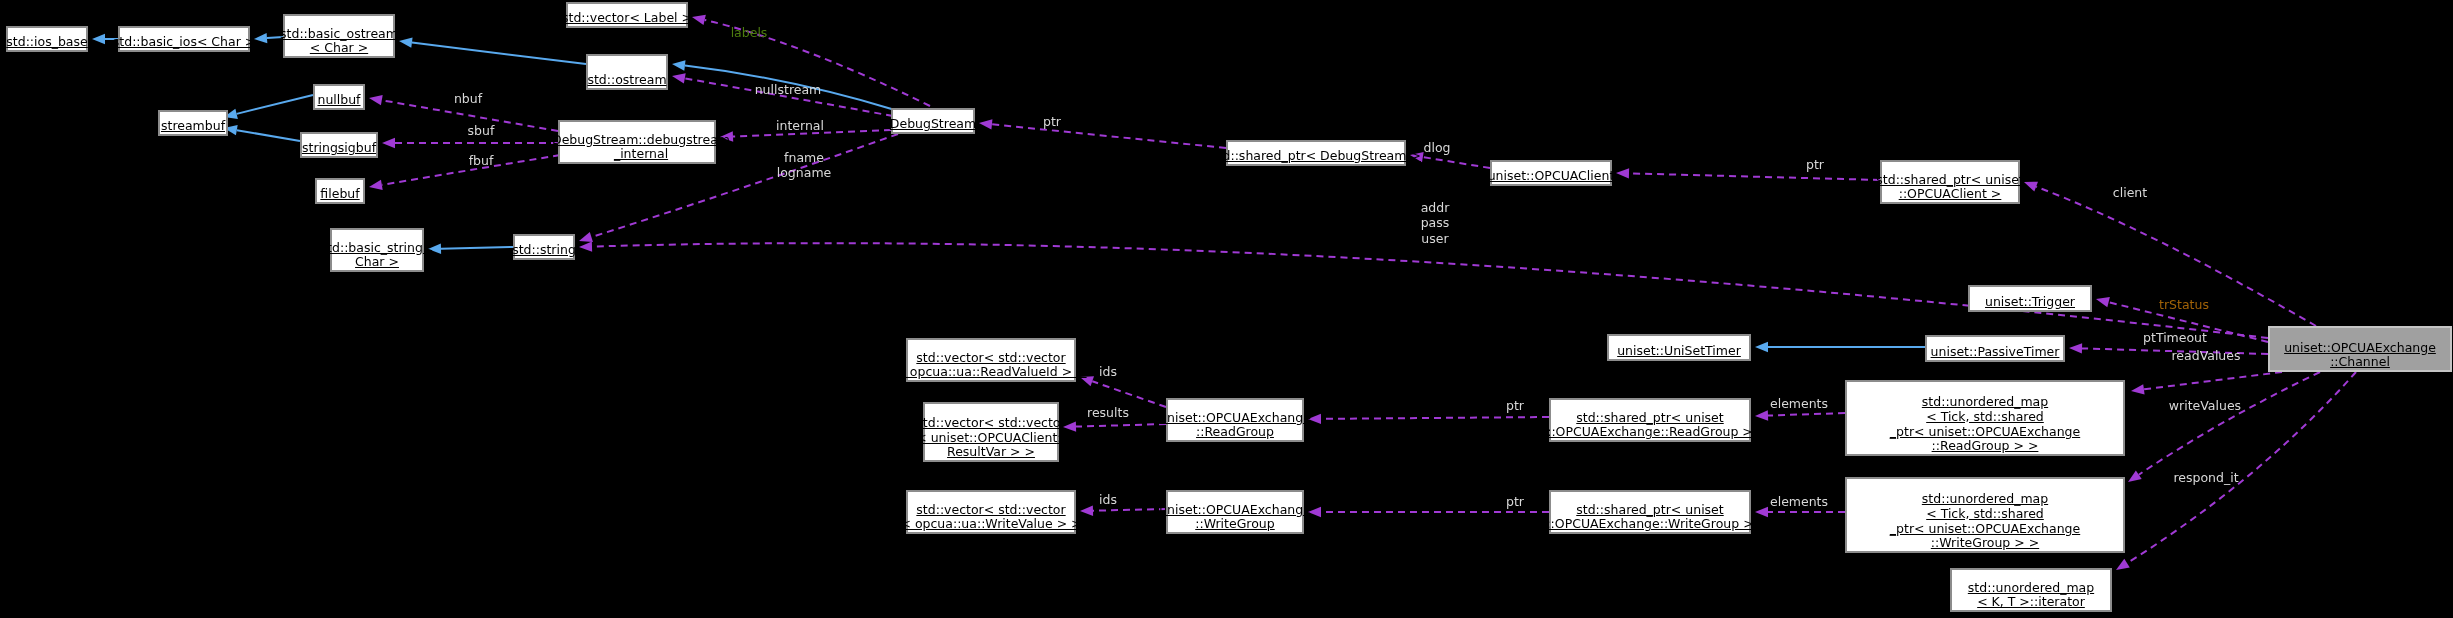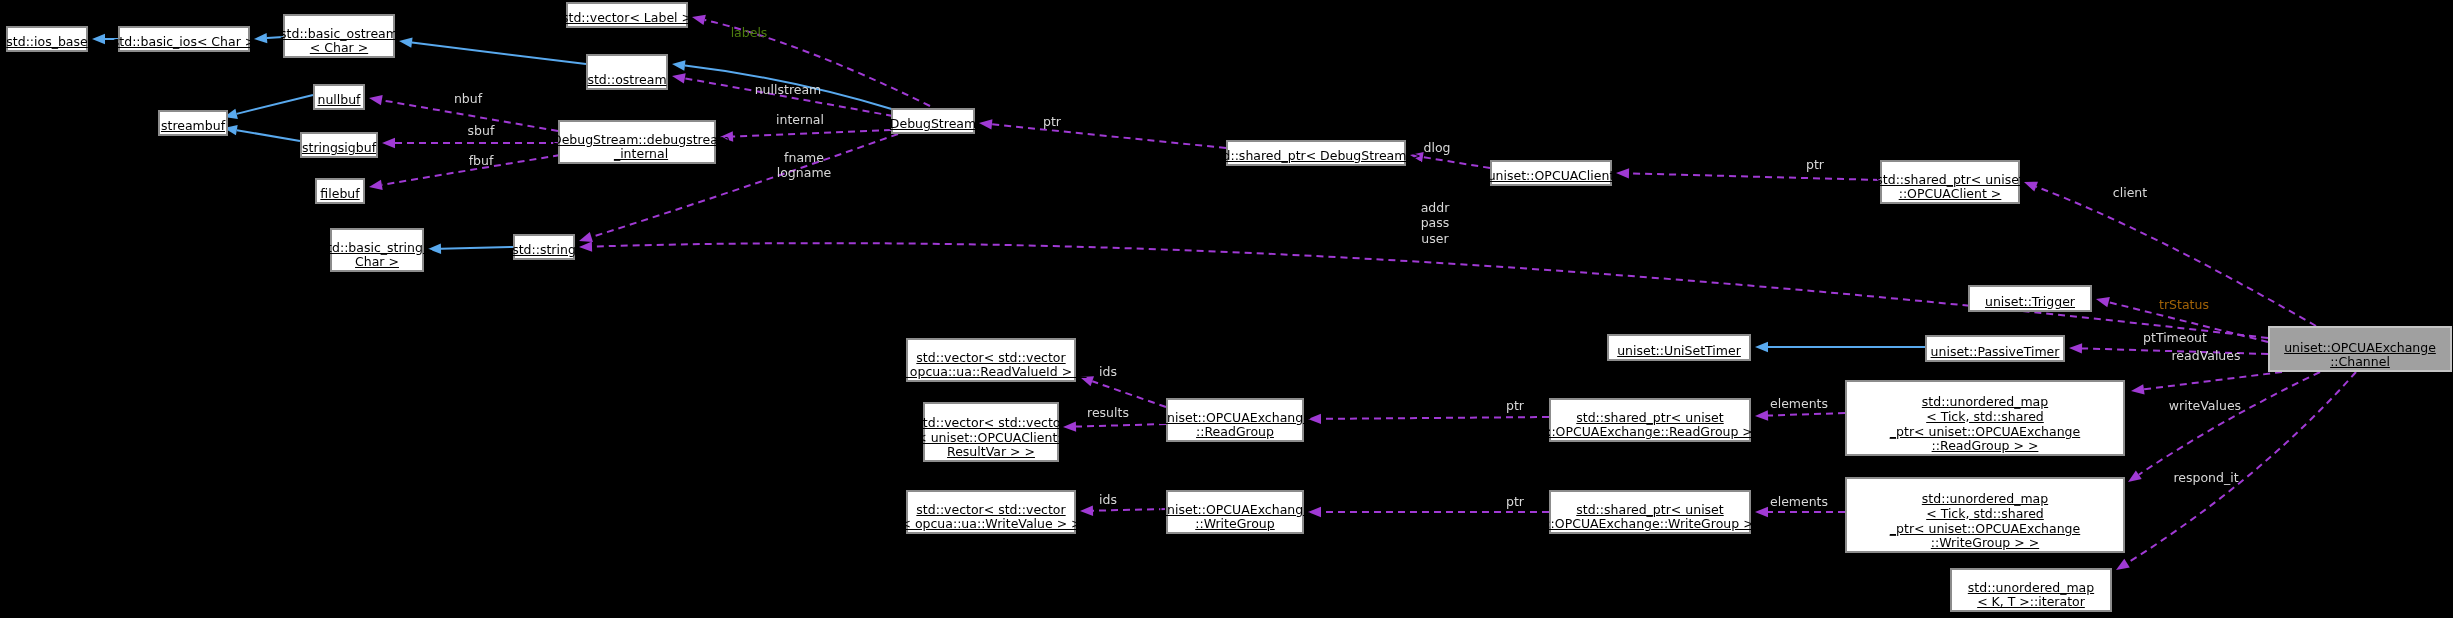--- a/index.html
+++ b/index.html
@@ -84,21 +84,21 @@
       <polygon points="1308,512 1321,506.8 1321,517.2" fill="#a03ad4"></polygon>
       <path d="M 1166 509 L 1092.996486011559 510.69775613926606" stroke="#a03ad4" stroke-width="2" fill="none" stroke-dasharray="7,5"></path>
       <polygon points="1080,511 1092.8755884672655,505.4991617346425 1093.1173835558525,515.8963505438896" fill="#a03ad4"></polygon>
     </svg>
 <div class="edge-label" style="left: 749px; top: 33px; color: #4d7c0f;">
       <div>labels</div>
     </div>
     <div class="edge-label" style="left: 788px; top: 90px; color: rgb(216, 216, 216);">
       <div>nullstream</div>
     </div>
-    <div class="edge-label" style="left: 800px; top: 120px; color: rgb(216, 216, 216);">
+    <div class="edge-label" style="left: 800px; top: 126px; color: rgb(216, 216, 216);">
       <div>internal</div>
     </div>
     <div class="edge-label" style="left: 804px; top: 165px; color: rgb(216, 216, 216);">
       <div>fname</div>
       <div>logname</div>
     </div>
     <div class="edge-label" style="left: 468px; top: 99px; color: rgb(216, 216, 216);">
       <div>nbuf</div>
     </div>
     <div class="edge-label" style="left: 481px; top: 131px; color: rgb(216, 216, 216);">

